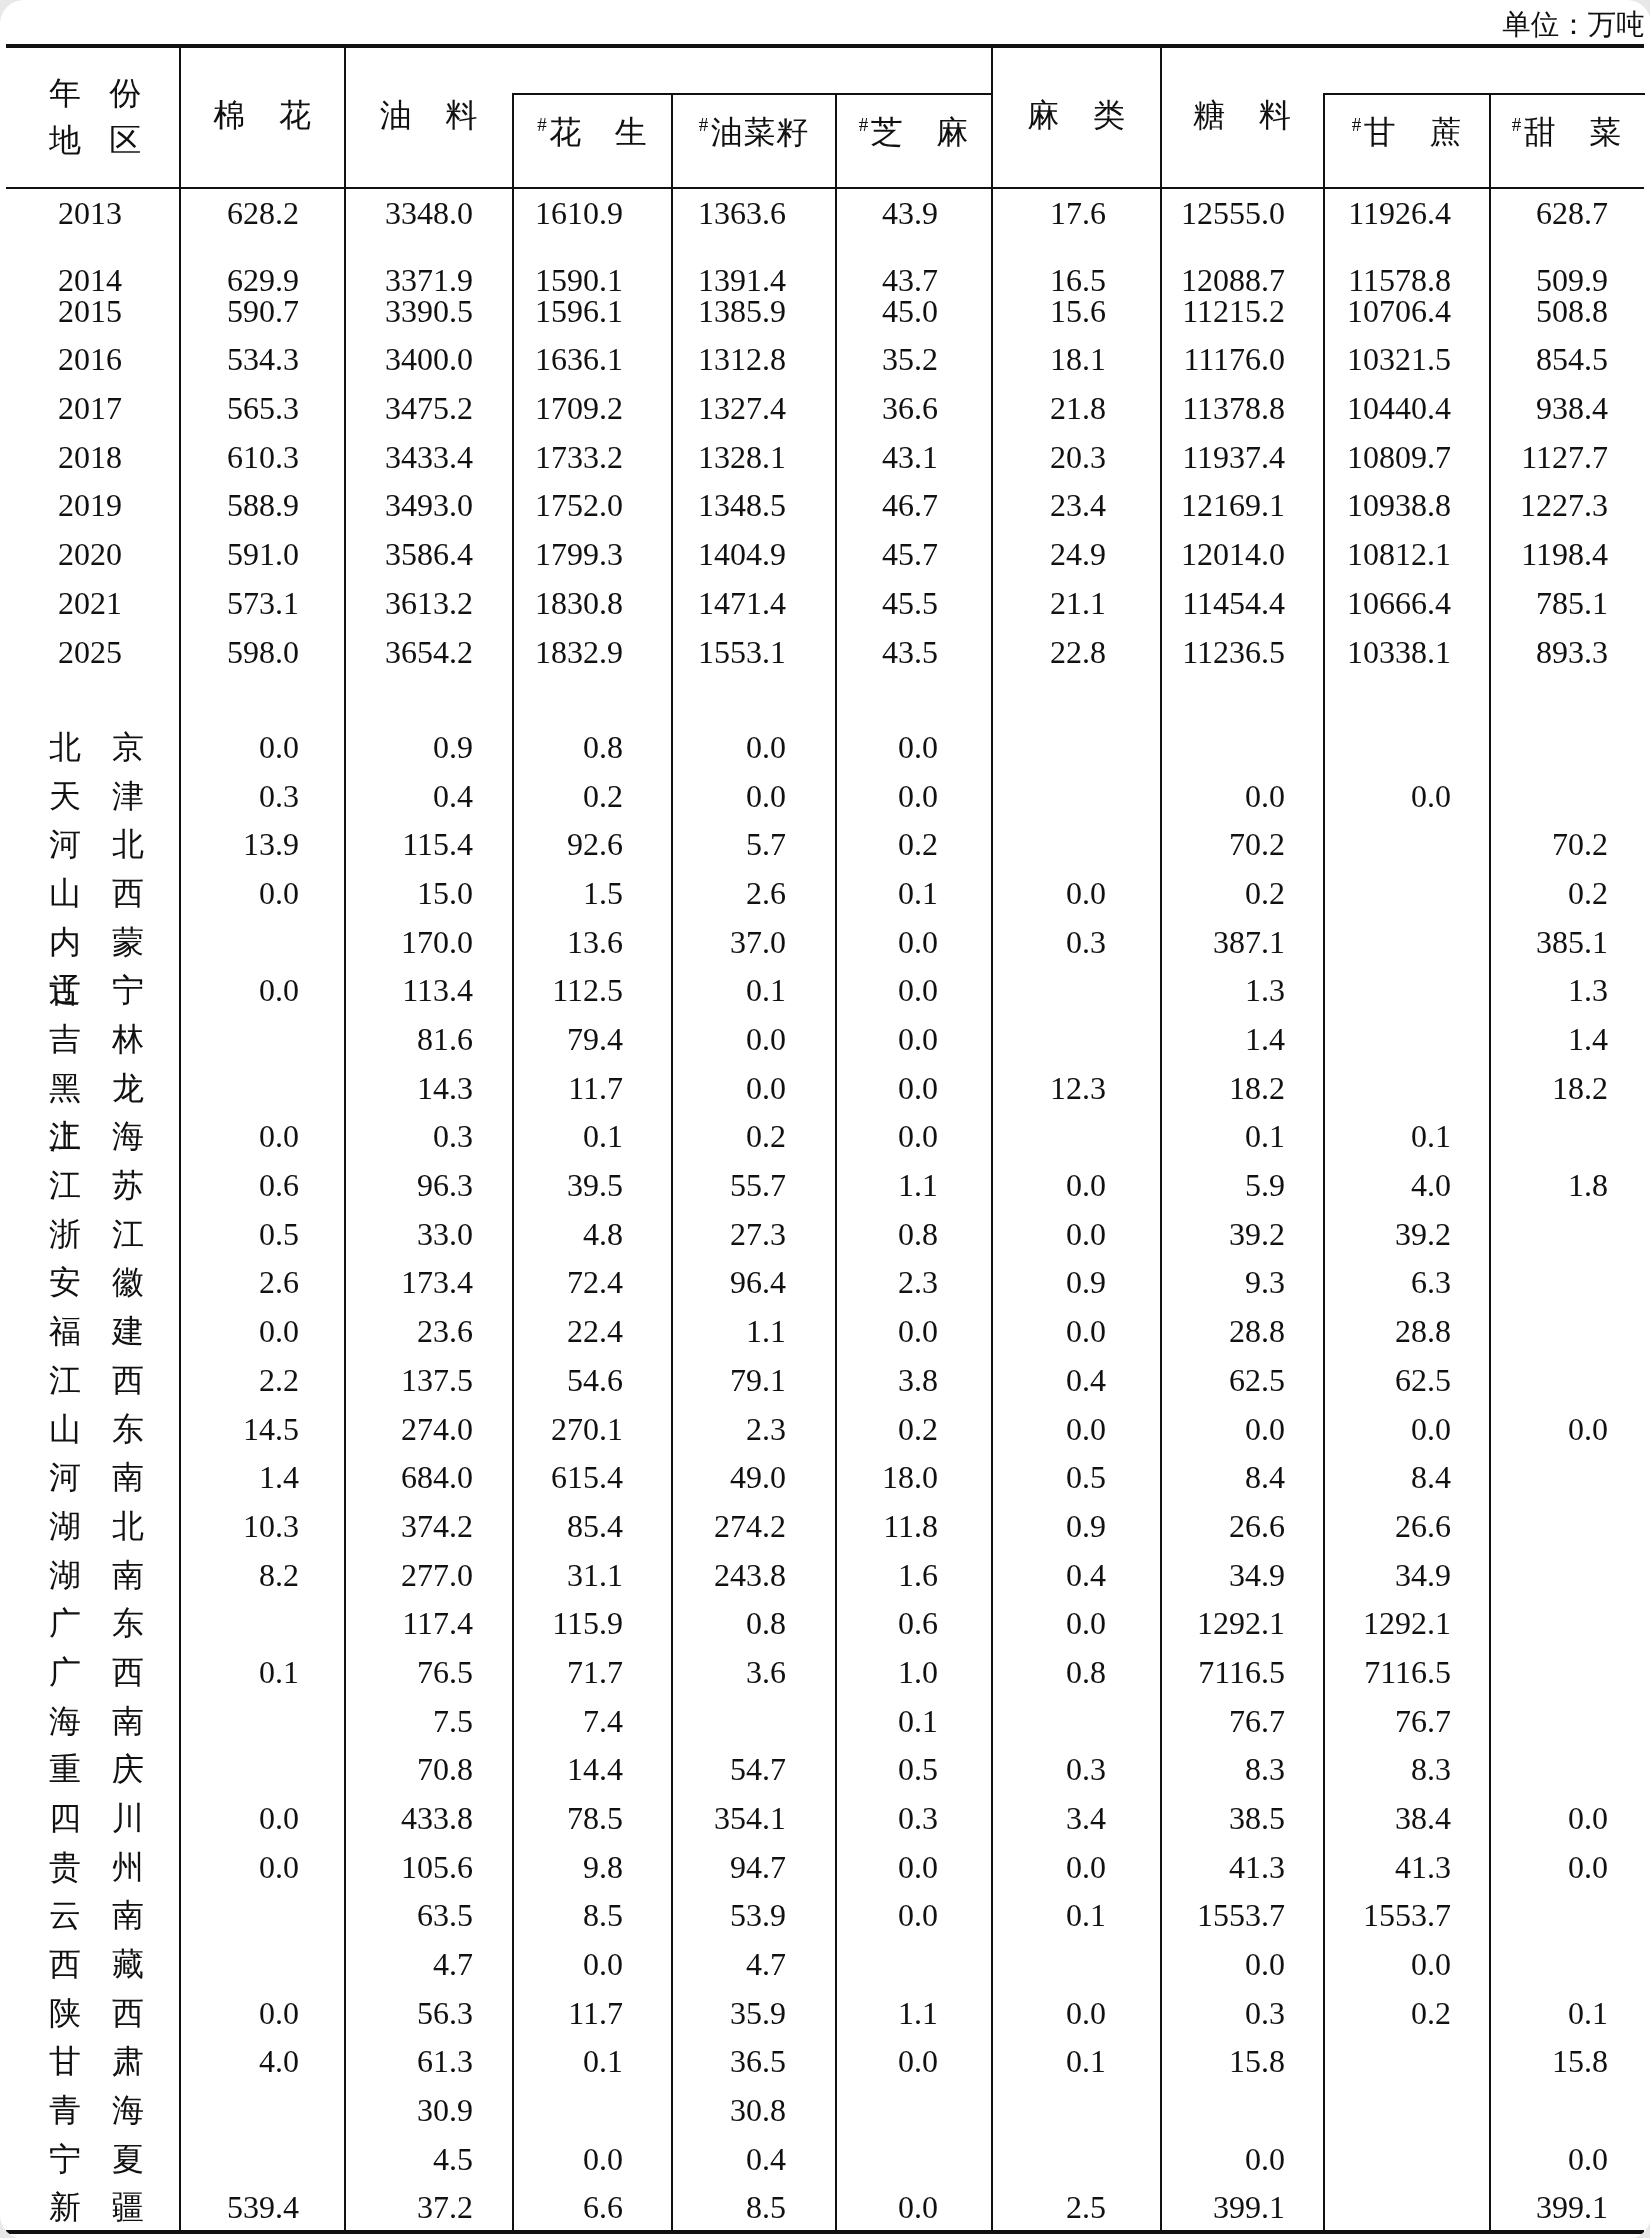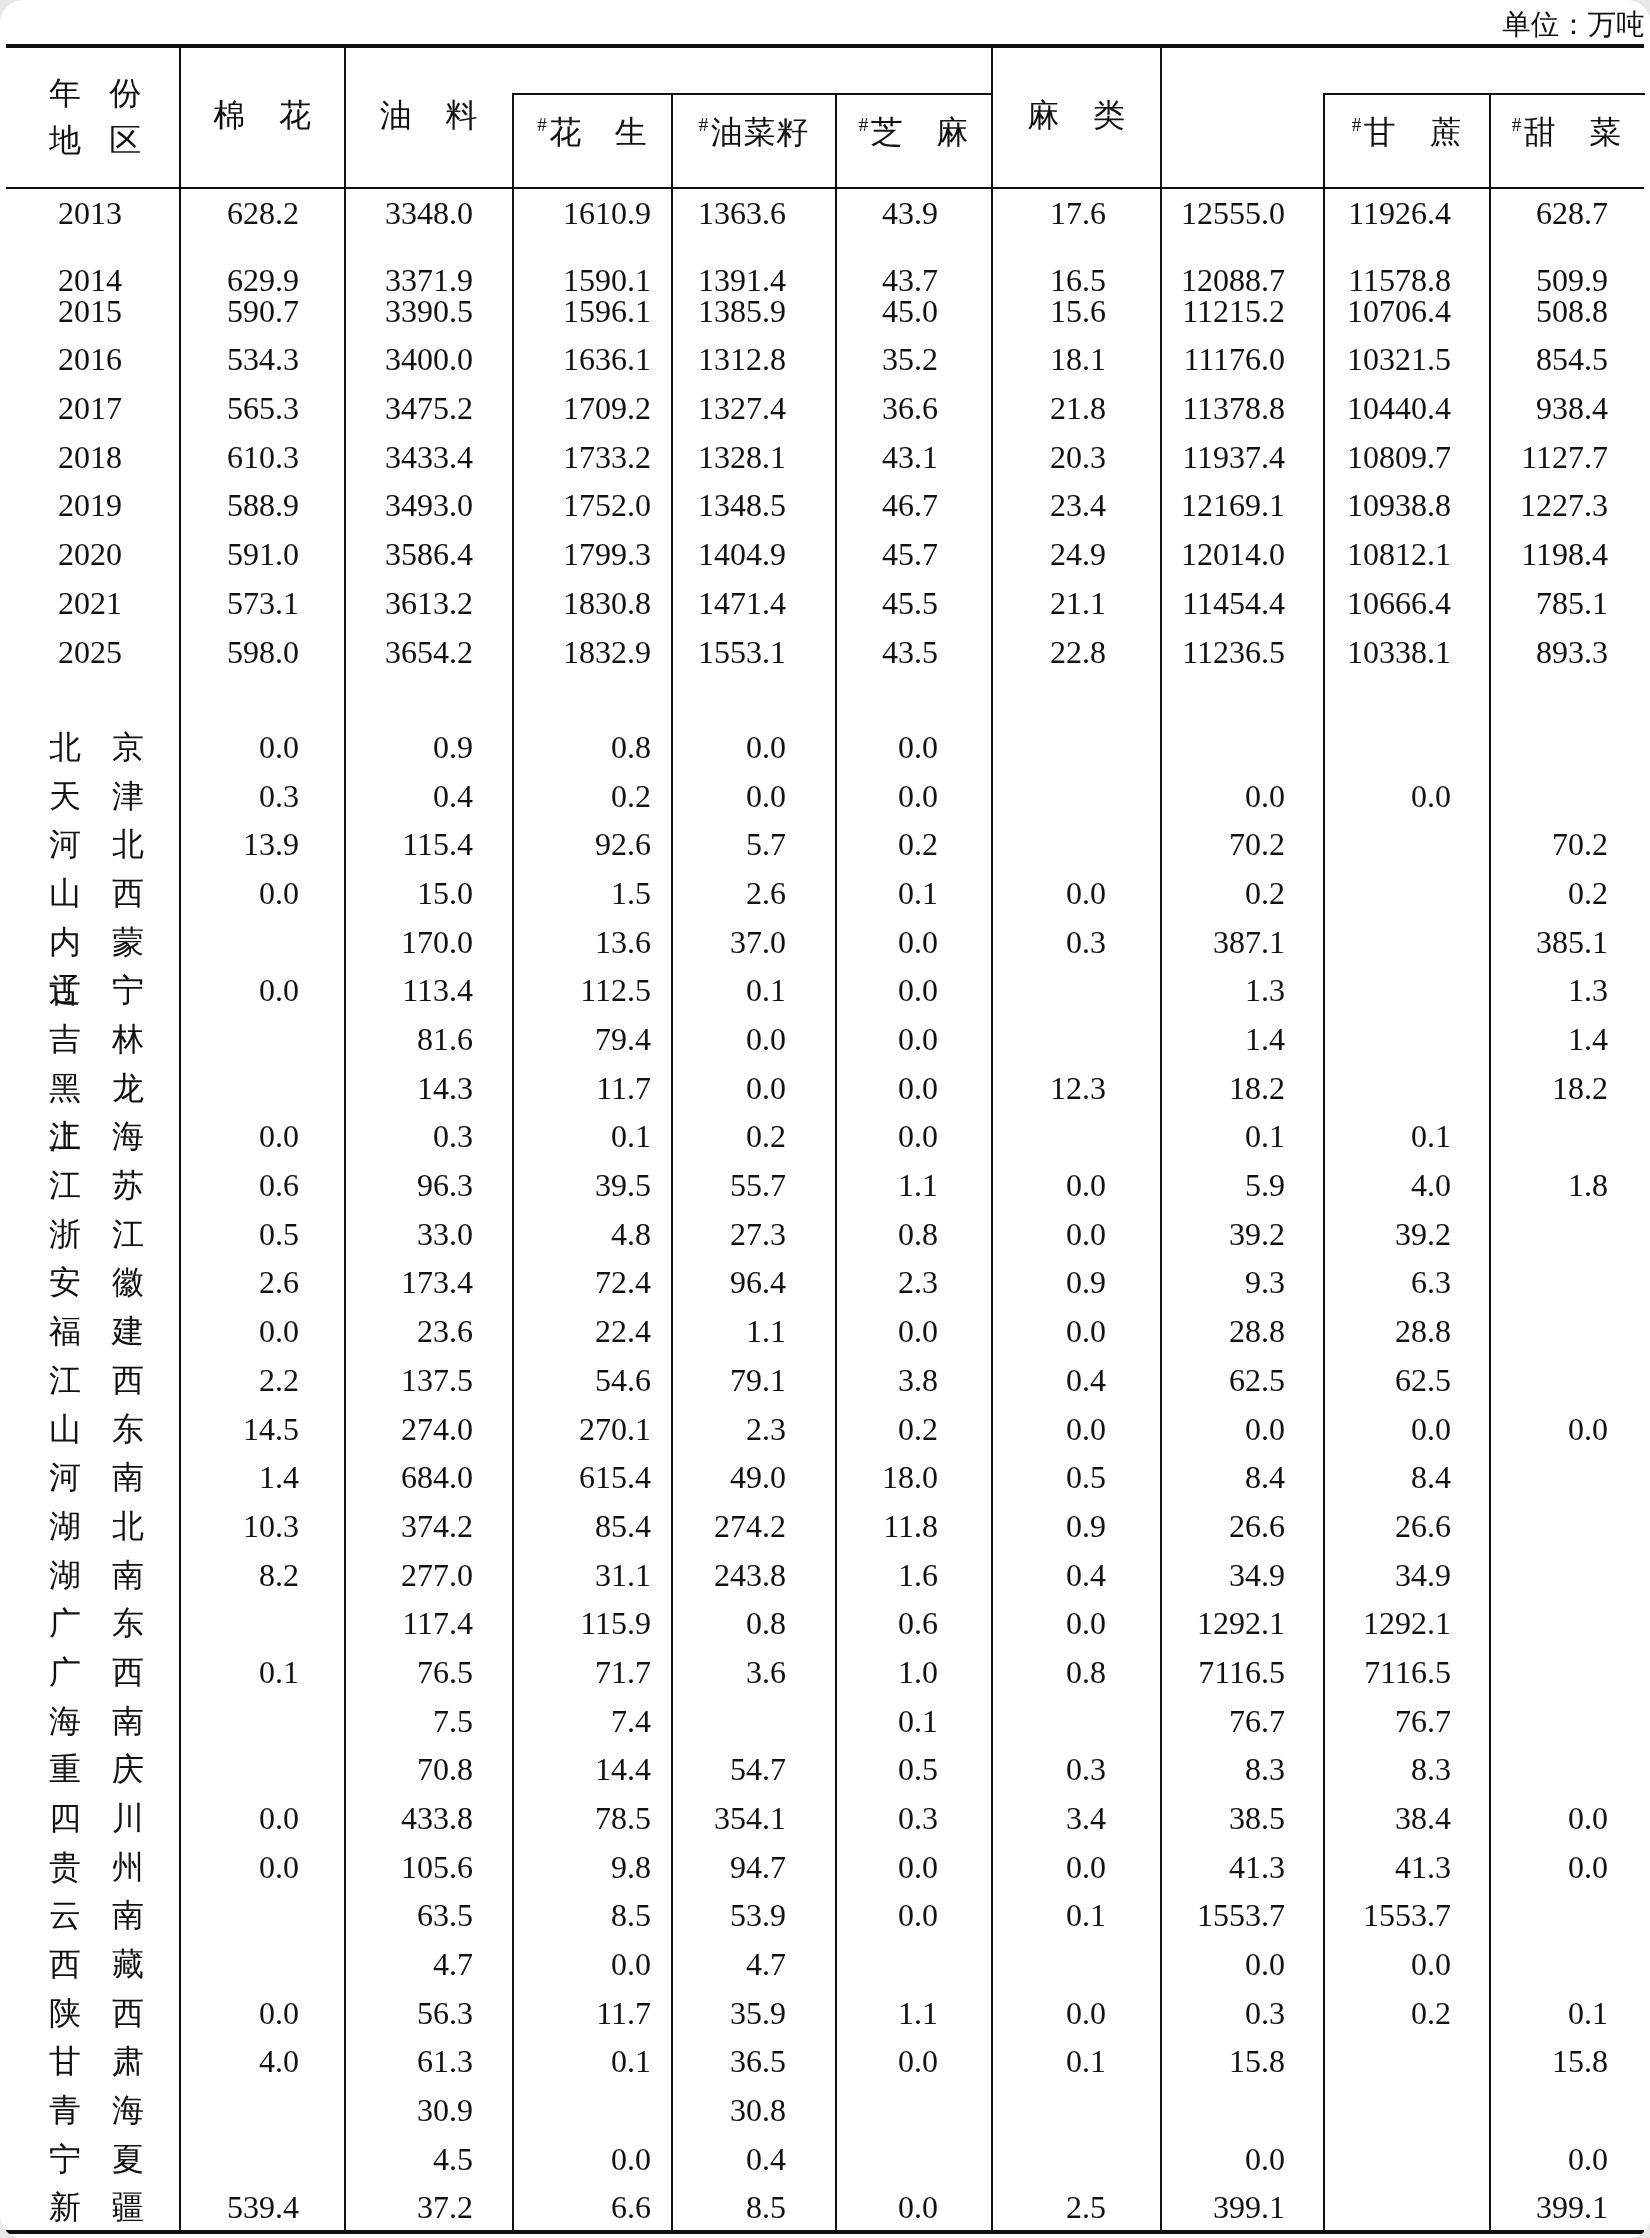--- a/index.html
+++ b/index.html
@@ -19,21 +19,21 @@
   .corner{left:49px;top:70px;width:93px;}
   .corner .jline{line-height:47px;text-align:justify;text-align-last:justify;}
   sup.hash{font-size:19px;vertical-align:super;margin-right:1.6px;line-height:0;}
   .unit{position:absolute;top:6.3px;right:6.3px;font-size:28.5px;}
   
   .cell{position:absolute;top:0;height:100%;box-sizing:border-box;display:flex;align-items:center;}
   .num{justify-content:flex-end;font-size:32px;}
   .c0{left:0;width:180px;}
   .c1{left:180px;width:165px;padding-right:46px;}
   .c2{left:345px;width:168px;padding-right:40px;}
-  .c3{left:513px;width:159px;padding-right:49px;margin-left:28px;}
+  .c3{left:513px;width:159px;padding-right:49px;}
   .c4{left:672px;width:158px;padding-right:44px;}
   .c5{left:836px;width:156px;padding-right:54px;}
   .c6{left:992px;width:169px;padding-right:55px;}
   .c7{left:1161px;width:163px;padding-right:39px;}
   .c8{left:1324px;width:166px;padding-right:39px;}
   .c9{left:1490px;width:154px;padding-right:36px;}
   .h1{left:180px;width:165px;}
   .h2{left:345px;width:168px;}
   .h3{left:513px;width:159px;}
   .h4{left:672px;width:164px;}
@@ -79,20 +79,21 @@
   <div class="hdr hsub h3">
       <span><sup class="hash">#</sup><span>花　生</span></span>
     </div>
   <div class="hdr hsub h4">
       <span><sup class="hash">#</sup><span>油菜籽</span></span>
     </div>
   <div class="hdr hsub h5">
       <span><sup class="hash">#</sup><span>芝　麻</span></span>
     </div>
   <div class="hdr hmid h6">麻　类</div>
+  <div class="hdr hmid h7">糖　料</div>
   <div class="hdr hsub h8">
       <span><sup class="hash">#</sup><span>甘　蔗</span></span>
     </div>
   <div class="hdr hsub h9">
       <span><sup class="hash">#</sup><span>甜　菜</span></span>
     </div>
 
   <div>
       <div class="row" style="top: 189px;">
         <div class="cell c0 yearlab">2013</div>

